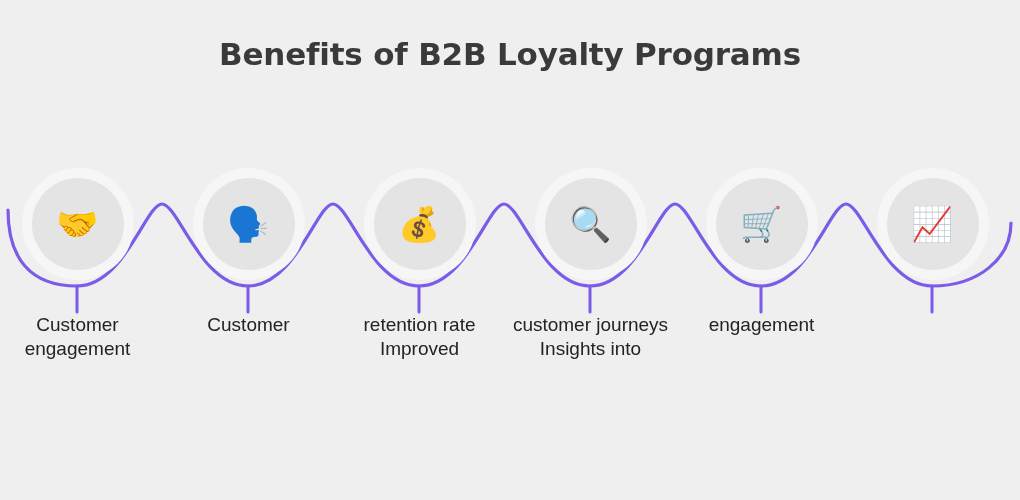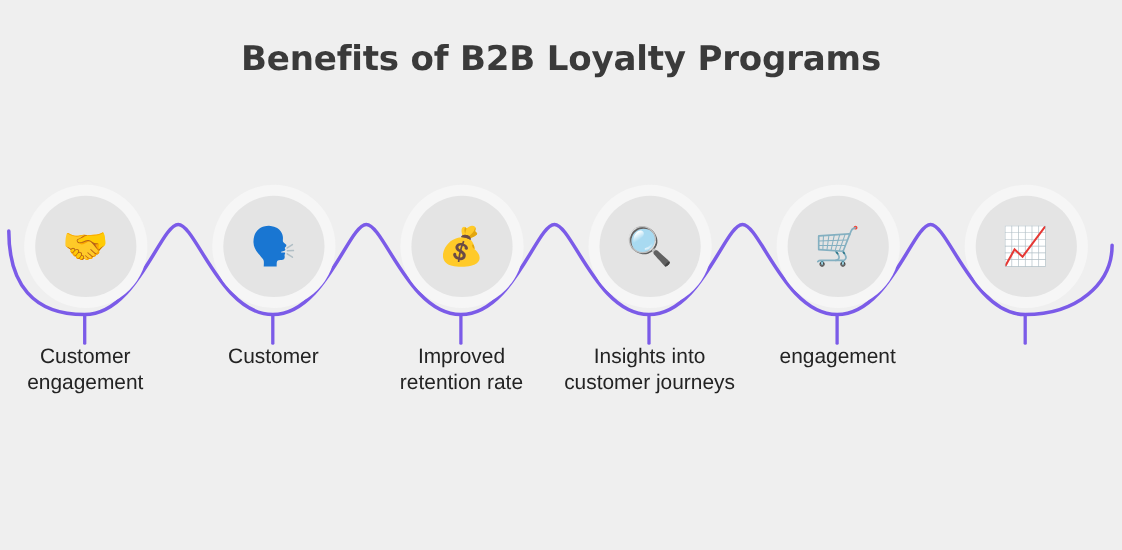--- a/index.html
+++ b/index.html
@@ -163,34 +163,34 @@
       </div>
     </div>
 
     <div class="step" style="left:334px;">
       <div class="node-circle">
         <div class="node-inner">
           <span class="node-icon">💰</span>
         </div>
       </div>
       <div class="step-label">
+        <div>retention rate</div>
         <div>Improved</div>
-        <div>retention rate</div>
       </div>
     </div>
 
     <div class="step" style="left:505px;">
       <div class="node-circle">
         <div class="node-inner">
           <span class="node-icon">🔍</span>
         </div>
       </div>
       <div class="step-label">
+        <div>customer journeys</div>
         <div>Insights into</div>
-        <div>customer journeys</div>
       </div>
     </div>
 
     <div class="step" style="left:676px;">
       <div class="node-circle">
         <div class="node-inner">
           <span class="node-icon">🛒</span>
         </div>
       </div>
       <div class="step-label">

